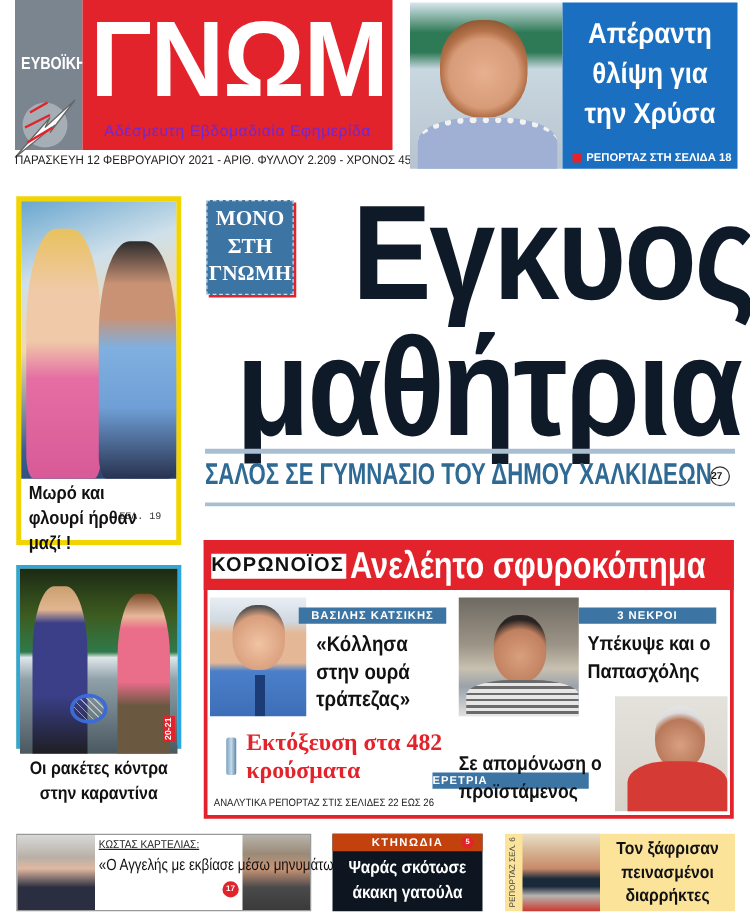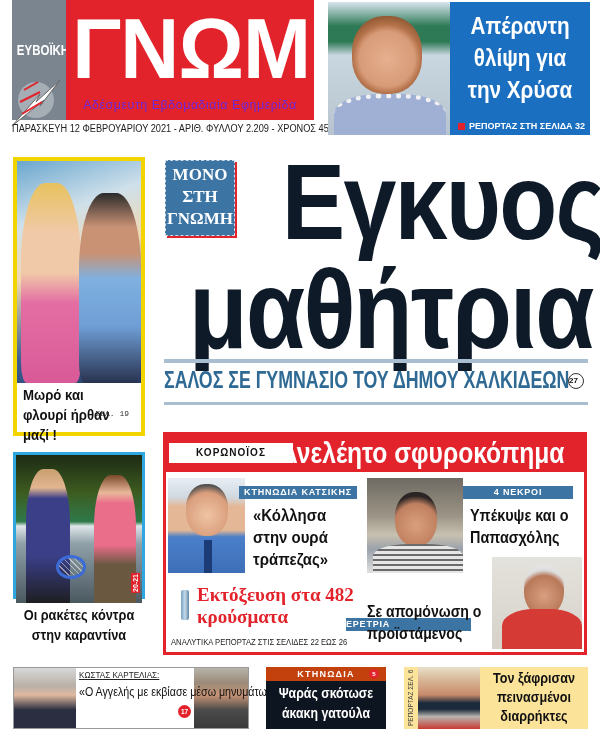--- a/index.html
+++ b/index.html
@@ -47,21 +47,21 @@
   .headline-1 { left: 262px; top: 143px; width: 330px; text-align: center; font-size: 108px; font-weight: bold; color: #0f1a28; line-height: 118px; letter-spacing: -2px; transform: scaleX(0.88); }
   .headline-2 { left: 158px; top: 252px; width: 440px; text-align: center; font-size: 112px; font-weight: bold; color: #0f1a28; line-height: 116px; letter-spacing: -2px; transform: scaleX(0.86); }
   .rule-1 { left: 164px; top: 359px; width: 424px; height: 4px; background: #a9bfd1; }
   .subhead { left: 164px; top: 365px; width: 400px; font-size: 24px; font-weight: bold; color: #2f6a94; line-height: 30px; white-space: nowrap; transform: scaleX(0.74); transform-origin: left; }
   .page-circle { left: 568px; top: 373px; width: 16px; height: 16px; border: 1.5px solid #333; border-radius: 50%; font-size: 8px; font-weight: bold; color: #111; line-height: 13px; }
   .rule-2 { left: 164px; top: 402px; width: 424px; height: 3px; background: #a9bfd1; }
 
   
   .covid-box { left: 163px; top: 432px; width: 424px; height: 223px; border: 3px solid #e3232b; background: #fff; }
   .covid-header { left: 163px; top: 432px; width: 424px; height: 40px; background: #e3232b; }
-  .covid-tag { left: 169px; top: 443px; width: 124px; height: 20px; background: #fff; color: #111; font-size: 10px; font-weight: bold; text-align: center; line-height: 20px; letter-spacing: 1px; }
+  .covid-tag { left: 169px; top: 443px; width: 108px; height: 20px; background: #fff; color: #111; font-size: 16px; font-weight: bold; line-height: 20px; letter-spacing: 1px; }
   .covid-title { left: 280px; top: 434px; width: 300px; color: #fff; font-size: 30px; font-weight: bold; line-height: 38px; white-space: nowrap; transform: scaleX(0.82); transform-origin: left; }
 
   .k-photo { left: 168px; top: 478px; width: 77px; height: 95px; background: linear-gradient(180deg, #e8eef4 0%, #d0d8e0 20%, #e4b896 30%, #e4b896 55%, #4b7fc9 62%, #3d6fb8 100%); overflow: hidden; }
   .k-photo .head { position: absolute; left: 18px; top: 6px; width: 42px; height: 52px; border-radius: 45%; background: radial-gradient(circle at 50% 60%, #f0c4a4 0%, #d99e7c 60%, #505050 80%); }
   .k-photo .tie { position: absolute; left: 36px; top: 62px; width: 8px; height: 33px; background: #1c3c78; }
   .k-label { left: 239px; top: 486px; width: 118px; height: 13px; background: #3c74a3; color: #fff; font-size: 9px; font-weight: bold; text-align: center; line-height: 13px; letter-spacing: 0.8px; }
   .k-quote { left: 253px; top: 505px; width: 110px; font-size: 17px; font-weight: bold; line-height: 22px; color: #111; transform: scaleX(0.88); transform-origin: left; }
 
   .rocket { left: 181px; top: 590px; width: 8px; height: 30px; background: linear-gradient(90deg, #7aa0c0, #c5dbea, #5d86a8); border-radius: 2px; }
   .k-stat { left: 197px; top: 584px; width: 170px; font-family: "Liberation Serif", serif; color: #e3232b; font-size: 19px; font-weight: bold; line-height: 22px; }
@@ -111,21 +111,21 @@
 <div class="abs mast-title">ΓΝΩΜΗ</div>
 <div class="abs mast-sub">Αδέσμευτη Εβδομαδιαία Εφημερίδα</div>
 <div class="abs issue-line">ΠΑΡΑΣΚΕΥΗ 12 ΦΕΒΡΟΥΑΡΙΟΥ 2021 - ΑΡΙΘ. ΦΥΛΛΟΥ 2.209 - ΧΡΟΝΟΣ 45ος - ΕΥΡΩ 1,30</div>
 
 <div class="abs top-photo">
   <div class="face"></div>
   <div class="shirt"></div>
 </div>
 <div class="abs top-blue"></div>
 <div class="abs top-blue-title">Απέραντη θλίψη για την Χρύσα</div>
-<div class="abs top-blue-ref"><span class="sq"></span><span>ΡΕΠΟΡΤΑΖ ΣΤΗ ΣΕΛΙΔΑ 32</span></div>
+<div class="abs top-blue-ref"><span class="sq"></span><span>ΡΕΠΟΡΤΑΖ ΣΤΗ ΣΕΛΙΔΑ 18</span></div>
 
 <div class="abs couple-box">
   <div class="couple-photo">
     <div class="p1"></div>
     <div class="p2"></div>
   </div>
   <div class="couple-caption">Μωρό και φλουρί ήρθαν μαζί !</div>
   <div class="couple-page">ΣΕΛ. 19</div>
 </div>
 
@@ -150,32 +150,32 @@
 
 <div class="abs covid-box"></div>
 <div class="abs covid-header"></div>
 <div class="abs covid-tag">ΚΟΡΩΝΟΪΟΣ</div>
 <div class="abs covid-title">Ανελέητο σφυροκόπημα</div>
 
 <div class="abs k-photo">
   <div class="head"></div>
   <div class="tie"></div>
 </div>
-<div class="abs k-label">ΚΤΗΝΩΔΙΑ ΚΑΤΣΙΚΗΣ</div>
+<div class="abs k-label">ΒΑΣΙΛΗΣ ΚΑΤΣΙΚΗΣ</div>
 <div class="abs k-quote">«Κόλλησα στην ουρά τράπεζας»</div>
 
 <div class="abs rocket"></div>
 <div class="abs k-stat">Εκτόξευση στα 482 κρούσματα</div>
 <div class="abs covid-footer">ΑΝΑΛΥΤΙΚΑ ΡΕΠΟΡΤΑΖ ΣΤΙΣ ΣΕΛΙΔΕΣ 22 ΕΩΣ 26</div>
 
 <div class="abs p-photo">
   <div class="head"></div>
   <div class="shirt"></div>
 </div>
-<div class="abs p-label">4 ΝΕΚΡΟΙ</div>
+<div class="abs p-label">3 ΝΕΚΡΟΙ</div>
 <div class="abs p-title">Υπέκυψε και ο Παπασχόλης</div>
 
 <div class="abs e-photo">
   <div class="head"></div>
   <div class="jacket"></div>
 </div>
 <div class="abs e-label">ΕΡΕΤΡΙΑ</div>
 <div class="abs e-title">Σε απομόνωση ο προϊστάμενος</div>
 
 <div class="abs b1-box"></div>

